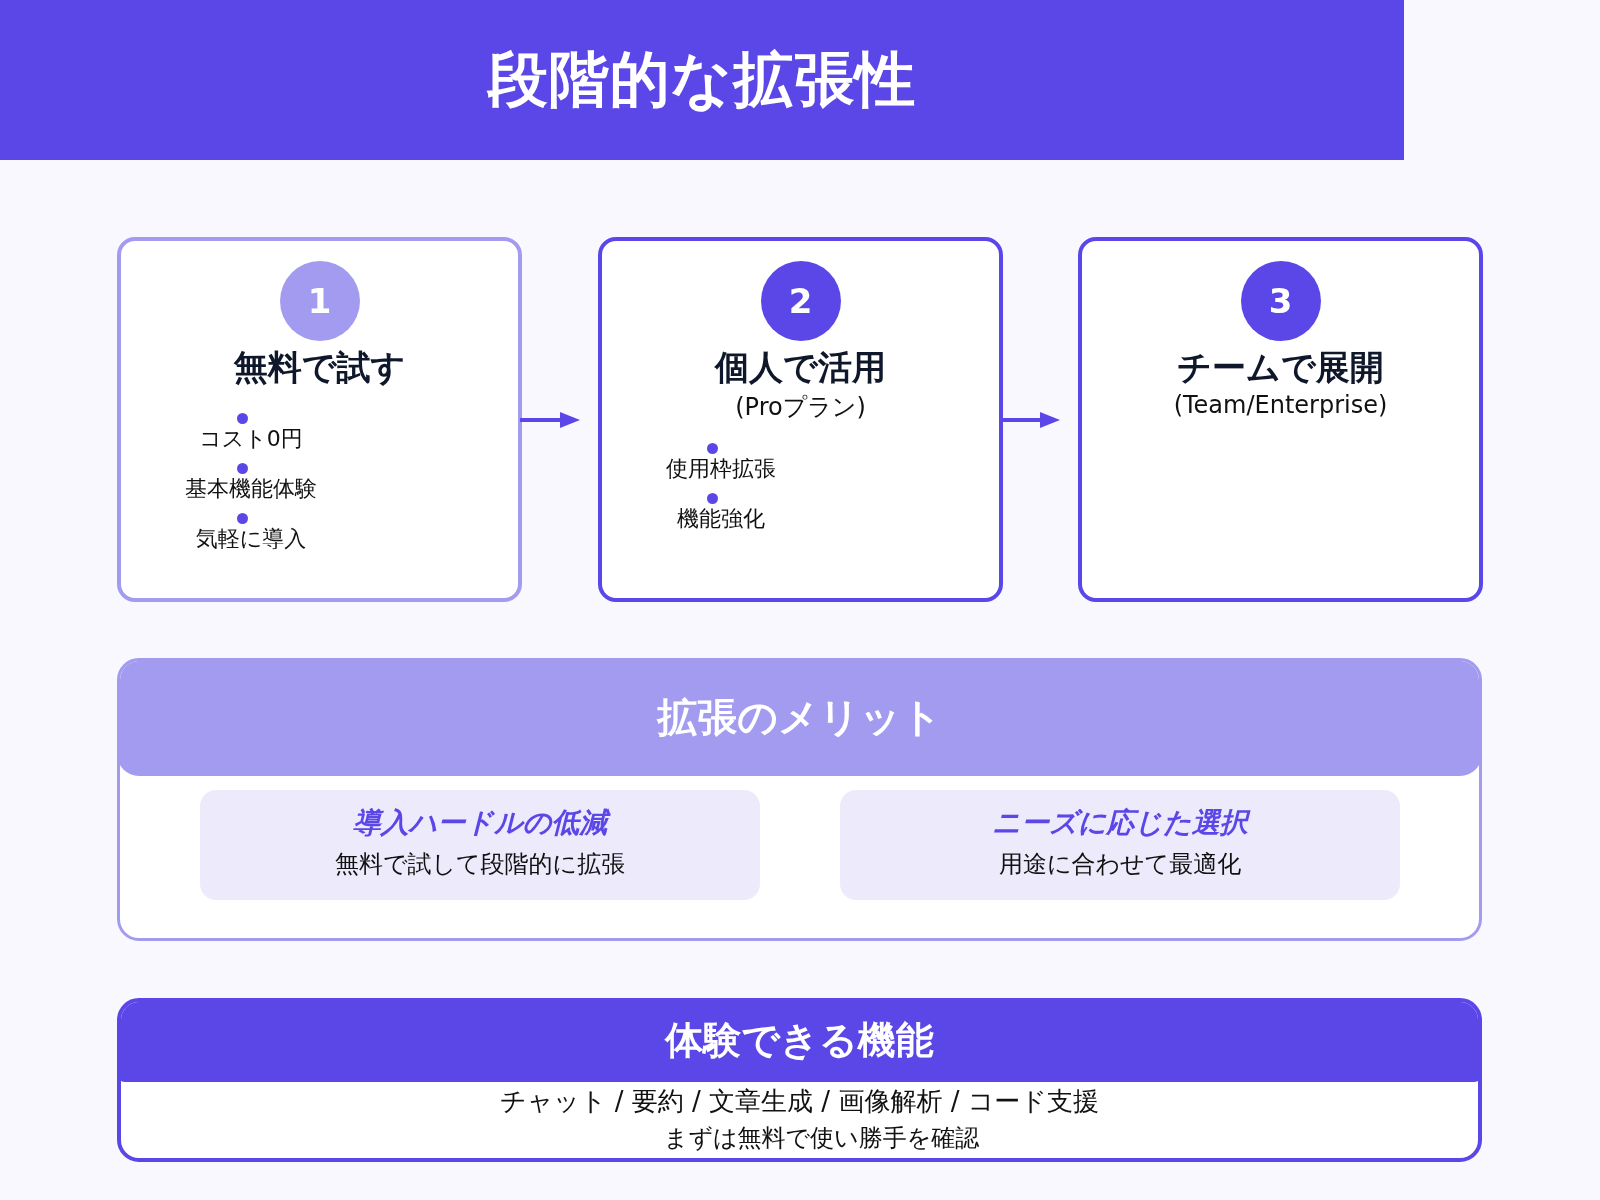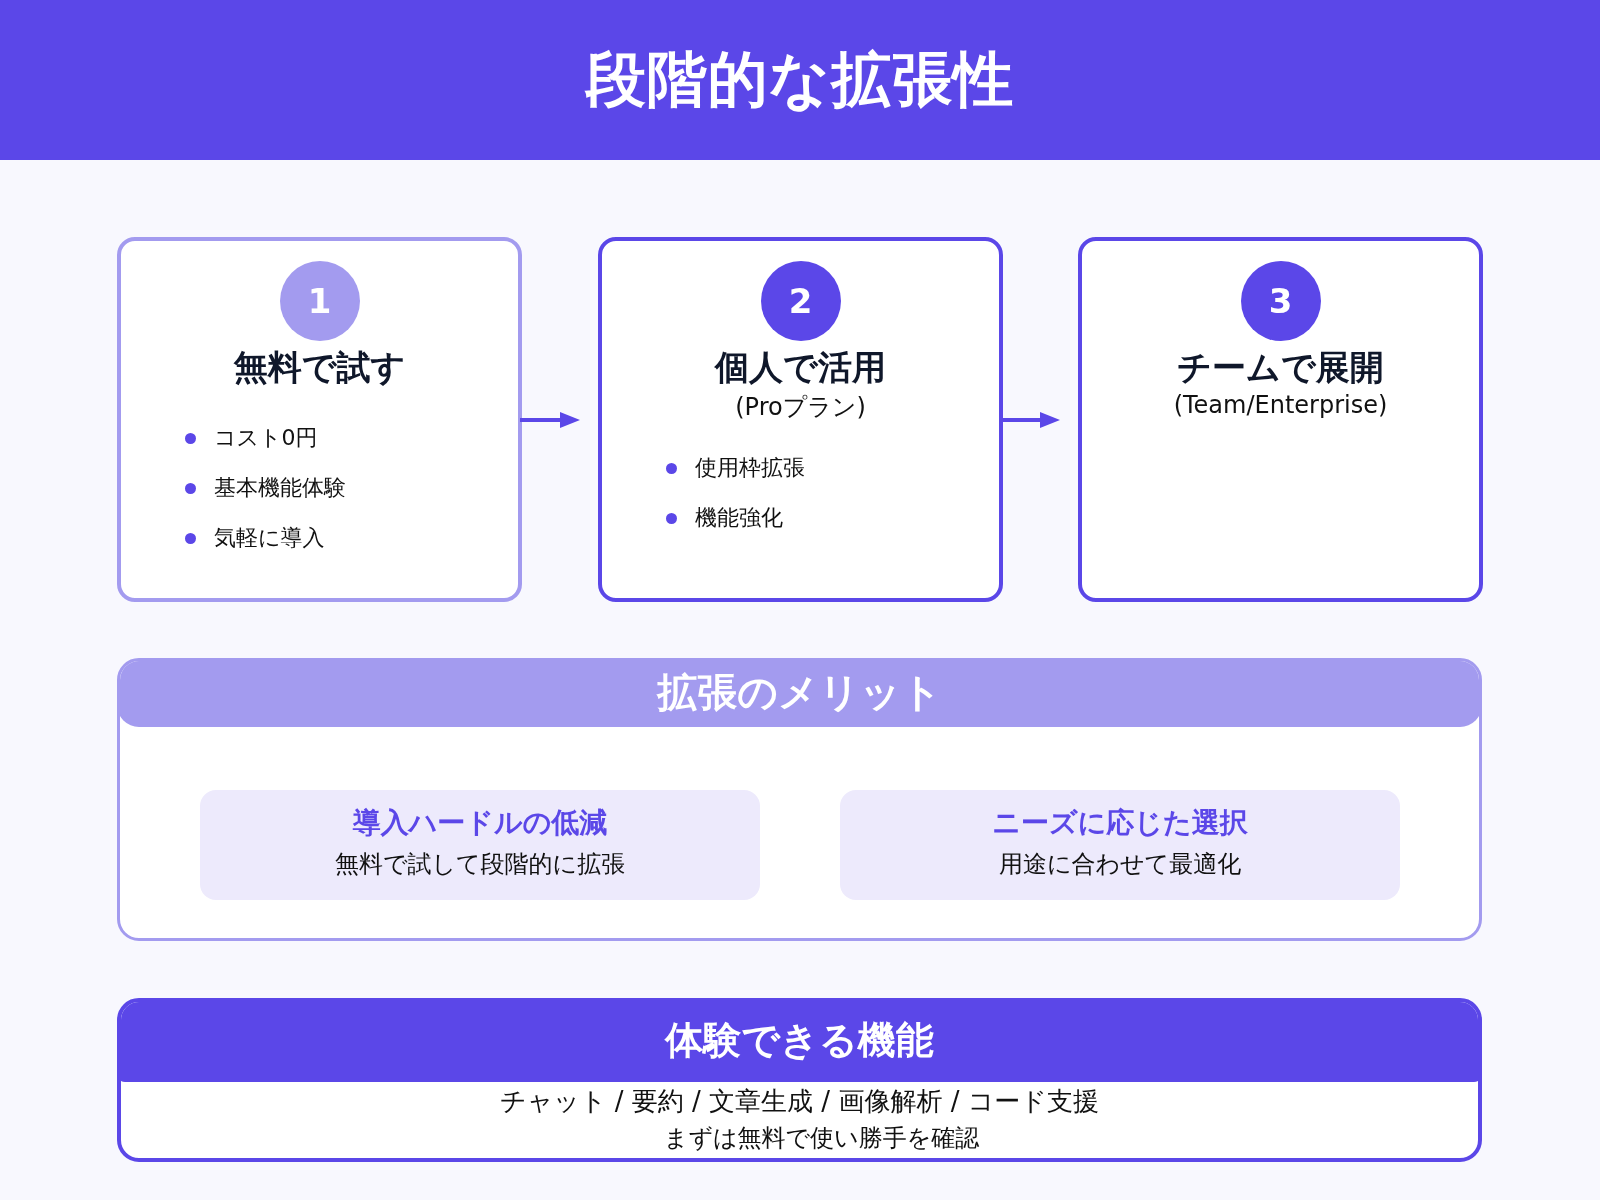--- a/index.html
+++ b/index.html
@@ -4,21 +4,21 @@
   <style>
     * { box-sizing: border-box; margin: 0; padding: 0; }
     html, body { width: 1600px; height: 1200px; overflow: hidden; }
     body {
       background: #f8f8fe;
       font-family: "DejaVu Sans", "Liberation Sans", sans-serif;
       color: #111111;
       position: relative;
     }
     .header-band {
-      position: absolute; left: 0; top: 0; width: 1600px; height: 160px;
+      position: absolute; left: 0; top: 0; width: 1404px; height: 160px;
       background: #5b47e8;
       display: flex; align-items: center; justify-content: center;
     }
     .page-title {
       color: #ffffff; font-size: 60px; font-weight: bold; letter-spacing: 1px;
     }
 
     
     .step-card {
       position: absolute; top: 237px; width: 405px; height: 365px;
@@ -39,50 +39,50 @@
       font-size: 34px; font-weight: bold; color: #0f172a;
     }
     .step-sub {
       position: absolute; left: 0; right: 0; top: 150px;
       font-size: 24px; color: #111111;
     }
     .step-list {
       position: absolute; left: 64px; list-style: none; text-align: left;
     }
     .step-list li {
-      display: flex; align-items: center; height: 50px; font-size: 22px; color: #111111;
+      display: flex; align-items: center; height: 50px; font-size: 22px; color: #111111; flex-direction: column;
     }
     .bullet {
       width: 11px; height: 11px; border-radius: 50%; background: #5b47e8;
       margin-right: 18px; flex: 0 0 auto;
     }
 
     .arrow {
       position: absolute; height: 20px;
     }
 
     
     .merit-section {
       position: absolute; left: 117px; top: 658px; width: 1365px; height: 283px;
       background: #ffffff; border: 3px solid #a39bef; border-radius: 22px;
       overflow: hidden;
     }
     .merit-header {
-      position: absolute; left: -3px; top: -3px; right: -3px; height: 69px;
+      position: absolute; left: -3px; top: -3px; right: -3px; height: 118px;
       background: #a39bef; border-radius: 22px;
       display: flex; align-items: center; justify-content: center;
     }
     .merit-title { color: #ffffff; font-size: 40px; font-weight: bold; }
     .merit-box {
       position: absolute; top: 129px; width: 560px; height: 110px;
       background: #edeafc; border-radius: 16px; text-align: center;
     }
     .merit-box-title {
       position: absolute; left: 0; right: 0; top: 14px;
-      font-size: 28px; font-weight: bold; color: #5b47e8;
+      font-size: 28px; font-weight: bold; color: #5b47e8; font-style: italic;
     }
     .merit-box-desc {
       position: absolute; left: 0; right: 0; top: 58px;
       font-size: 24px; color: #111111;
     }
 
     
     .features-section {
       position: absolute; left: 117px; top: 998px; width: 1365px; height: 164px;
       background: #ffffff; border: 4px solid #5b47e8; border-radius: 22px;

